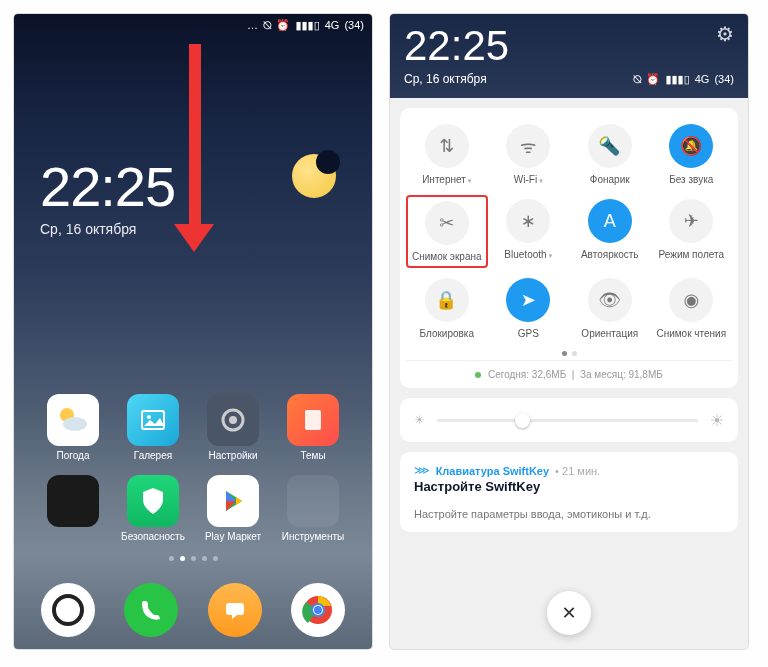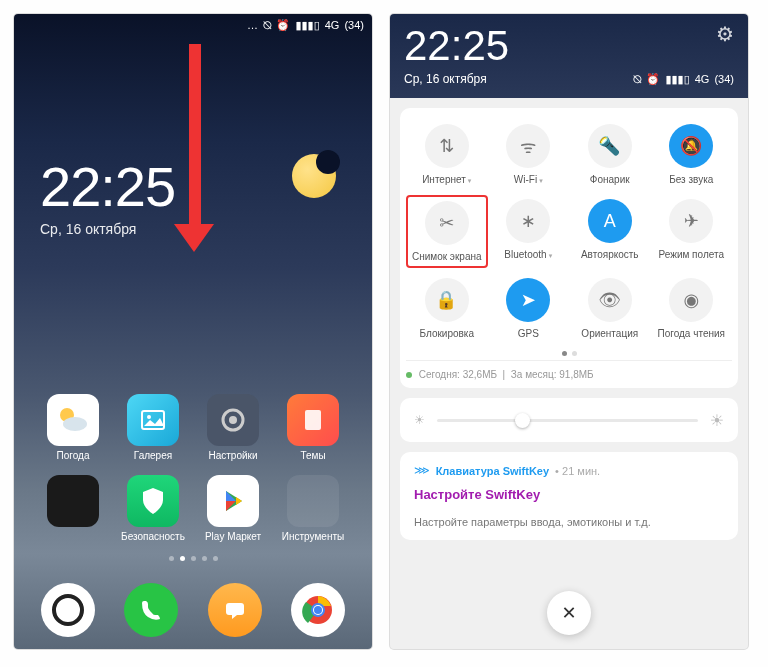--- a/index.html
+++ b/index.html
@@ -53,32 +53,32 @@
 .qs-grid { display: grid; grid-template-columns: repeat(4,1fr); gap: 6px 0; }
 .qs { display: flex; flex-direction: column; align-items: center; gap: 6px; position: relative; padding: 4px 0; }
 .qs-circle { width: 44px; height: 44px; border-radius: 50%; background: #f2f2f2; display: flex; align-items: center; justify-content: center; font-size: 18px; color: #777; }
 .qs-circle.active { background: #1e9bf0; color: #fff; }
 .qs-label { font-size: 10px; color: #555; }
 .qs-chev { font-size: 7px; color: #aaa; margin-left: 2px; }
 .qs-highlight { border: 2px solid #e33; border-radius: 4px; }
 .qs-pag { display: flex; justify-content: center; gap: 5px; margin: 8px 0 4px; }
 .qs-pag span { width: 5px; height: 5px; border-radius: 50%; background: #ddd; }
 .qs-pag span.on { background: #888; }
-.data-row { font-size: 10px; color: #999; border-top: 1px solid #eee; padding-top: 8px; }
+.data-row { text-align: center; font-size: 10px; color: #999; border-top: 1px solid #eee; padding-top: 8px; }
 .data-dot { display: inline-block; width: 6px; height: 6px; border-radius: 50%; background: #6b6; margin-right: 4px; vertical-align: middle; }
 .bright { background: #fff; margin: 0 10px 10px; border-radius: 10px; height: 44px; display: flex; align-items: center; padding: 0 14px; gap: 12px; }
 .bright-track { flex: 1; height: 3px; background: #e8e8e8; border-radius: 2px; position: relative; }
 .bright-thumb { position: absolute; left: 30%; top: -6px; width: 15px; height: 15px; border-radius: 50%; background: #fff; box-shadow: 0 1px 3px rgba(0,0,0,0.3); }
 .sun-sm { font-size: 12px; color: #bbb; }
 .sun-lg { font-size: 16px; color: #bbb; }
 .notif { background: #fff; margin: 0 10px; border-radius: 10px; padding: 12px 14px; }
 .notif-hdr { display: flex; align-items: center; gap: 6px; font-size: 11px; }
 .notif-app { color: #1e9bf0; font-weight: 700; }
 .notif-time { color: #aaa; }
-.notif-title { font-size: 13px; font-weight: 600; margin-top: 10px; color: #a21caf; }
+.notif-title { font-size: 13px; font-weight: 600; margin-top: 2px; color: #0f172a; }
 .notif-body { font-size: 11px; color: #777; margin-top: 14px; }
 .close-btn { position: absolute; bottom: 14px; left: 50%; transform: translateX(-50%); width: 44px; height: 44px; border-radius: 50%; background: #fff; box-shadow: 0 2px 8px rgba(0,0,0,0.2); display: flex; align-items: center; justify-content: center; font-size: 18px; color: #333; }
 svg { display: block; }
 </style>
 </head>
 <body>
 
 <div class="phone p1">
   <div class="status-bar">
     <span class="sb-icon">…</span>
@@ -276,21 +276,21 @@
         <div class="qs">
           <div class="qs-circle active">➤</div>
           <div class="qs-label">GPS</div>
         </div>
         <div class="qs">
           <div class="qs-circle">👁</div>
           <div class="qs-label">Ориентация</div>
         </div>
         <div class="qs">
           <div class="qs-circle">◉</div>
-          <div class="qs-label">Погода чтения</div>
+          <div class="qs-label">Снимок чтения</div>
         </div>
       </div>
     <div class="qs-pag">
         <span class="on"></span>
         <span></span>
       </div>
     <div class="data-row">
       <span class="data-dot"></span>
       <span>Сегодня:</span>
       <span>32,6МБ</span>

